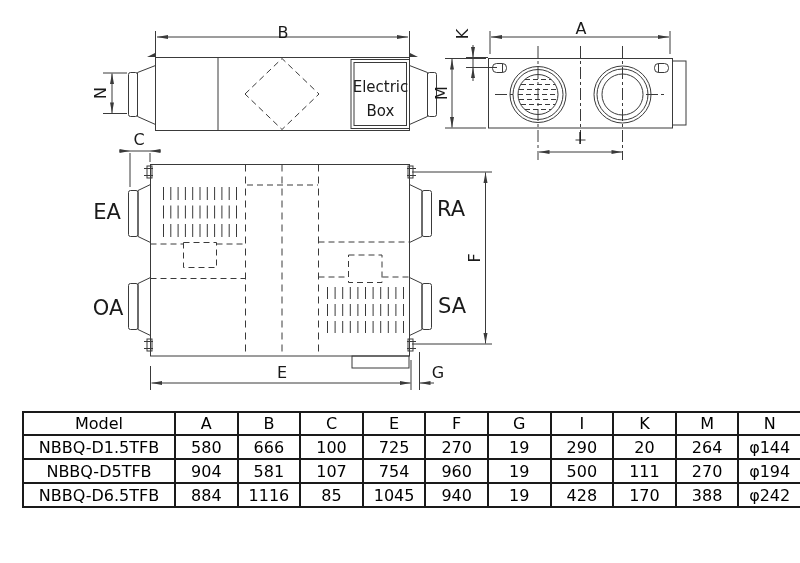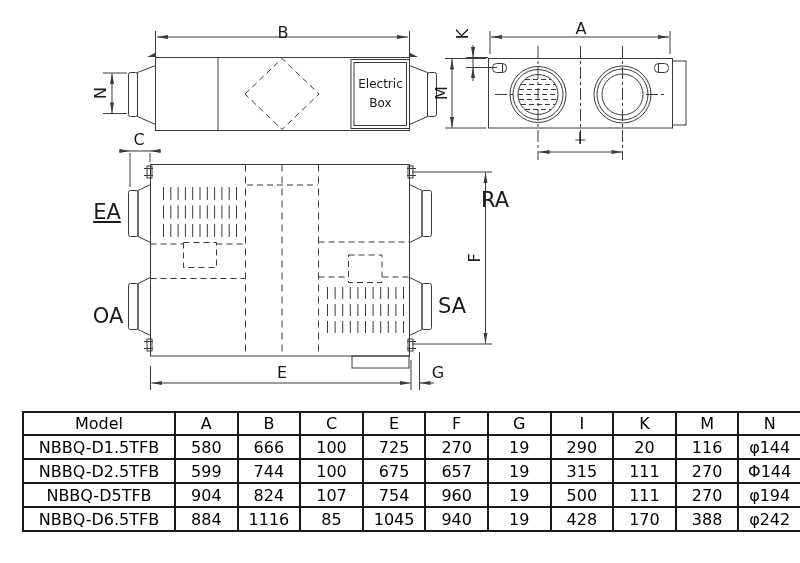--- a/index.html
+++ b/index.html
@@ -13,21 +13,21 @@
   .g2{stroke-dasharray:12 5;}
   .cl{stroke-dasharray:12 3 3 3;}
   .ah{fill:#3a3a3a;stroke:none;}
   
   .dim{position:absolute;width:24px;height:18px;line-height:18px;text-align:center;
        font-size:16px;color:#1a1a1a;}
   .rot{transform:rotate(-90deg);}
   .port{position:absolute;width:40px;height:24px;line-height:24px;text-align:center;
         font-size:21px;color:#1a1a1a;}
   .ebox-text{position:absolute;left:352px;top:75px;width:57px;text-align:center;
-             font-size:12px;line-height:1.6;color:#1a1a1a;}
+             font-size:15px;line-height:1.6;color:#1a1a1a;}
   
   #spec-table{position:absolute;left:22px;top:411px;width:780px;border-collapse:collapse;
               table-layout:fixed;font-size:16px;color:#000;}
   #spec-table th,#spec-table td{border:2px solid #1a1a1a;text-align:center;padding:0;
               white-space:nowrap;overflow:hidden;font-weight:normal;}
   #spec-table th{height:21px;}
   #spec-table td{height:22px;}
 </style>
 </head>
 <body>
@@ -169,23 +169,23 @@
   <div class="dim" style="left:569px;top:20px;">A</div>
   <div class="dim rot" style="left:89px;top:84px;">N</div>
   <div class="dim rot" style="left:430px;top:84px;">M</div>
   <div class="dim rot" style="left:451px;top:25px;">K</div>
   <div class="dim" style="left:127px;top:131px;">C</div>
   <div class="dim" style="left:568px;top:130px;">I</div>
   <div class="dim rot" style="left:463px;top:249px;">F</div>
   <div class="dim" style="left:270px;top:364px;">E</div>
   <div class="dim" style="left:426px;top:364px;">G</div>
 
-  <div class="port" style="left:87px;top:200px;text-decoration:underline;">EA</div>
-  <div class="port" style="left:431px;top:188px;padding-left:44px;">RA</div>
-  <div class="port" style="left:88px;top:304px;">OA</div>
+  <div class="port" style="left:87px;top:200px;">EA</div>
+  <div class="port" style="left:431px;top:197px;">RA</div>
+  <div class="port" style="left:88px;top:296px;">OA</div>
   <div class="port" style="left:432px;top:294px;">SA</div>
 
   <div class="ebox-text">
     <div>Electric</div>
     <div>Box</div>
   </div>
 
   <table id="spec-table">
     <colgroup>
       <col style="width:152px;">
@@ -217,40 +217,27 @@
     <tr>
       <td>NBBQ-D1.5TFB</td>
       <td>580</td>
       <td>666</td>
       <td>100</td>
       <td>725</td>
       <td>270</td>
       <td>19</td>
       <td>290</td>
       <td>20</td>
-      <td>116</td>
+      <td>264</td>
       <td>φ144</td>
-    </tr>
-    <tr>
-      <td>NBBQ-D2.5TFB</td>
-      <td>599</td>
-      <td>744</td>
-      <td>100</td>
-      <td>675</td>
-      <td>657</td>
-      <td>19</td>
-      <td>315</td>
-      <td>111</td>
-      <td>270</td>
-      <td>Φ144</td>
     </tr>
     <tr>
       <td>NBBQ-D5TFB</td>
       <td>904</td>
-      <td>824</td>
+      <td>581</td>
       <td>107</td>
       <td>754</td>
       <td>960</td>
       <td>19</td>
       <td>500</td>
       <td>111</td>
       <td>270</td>
       <td>φ194</td>
     </tr>
     <tr>

